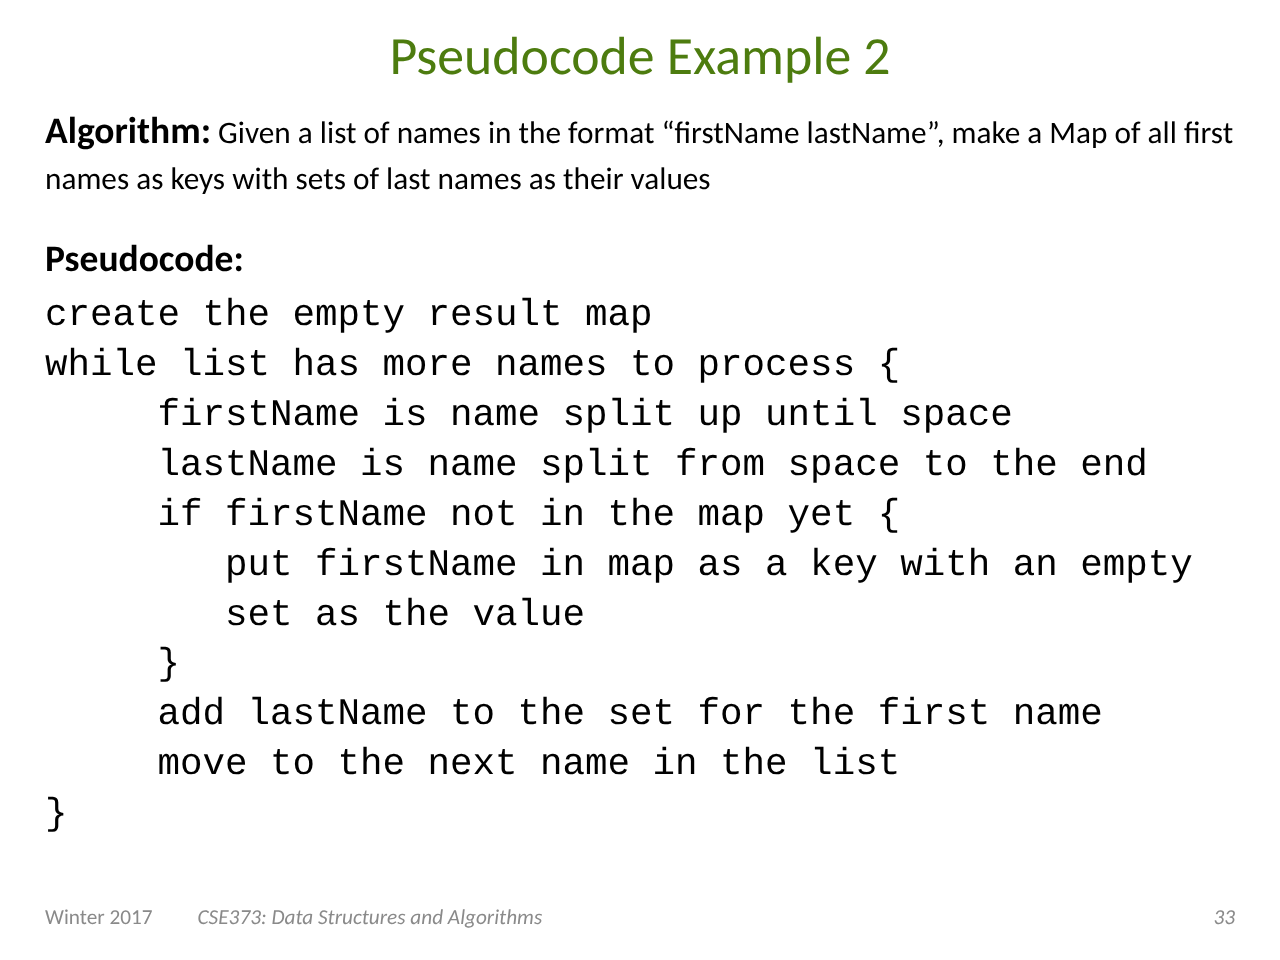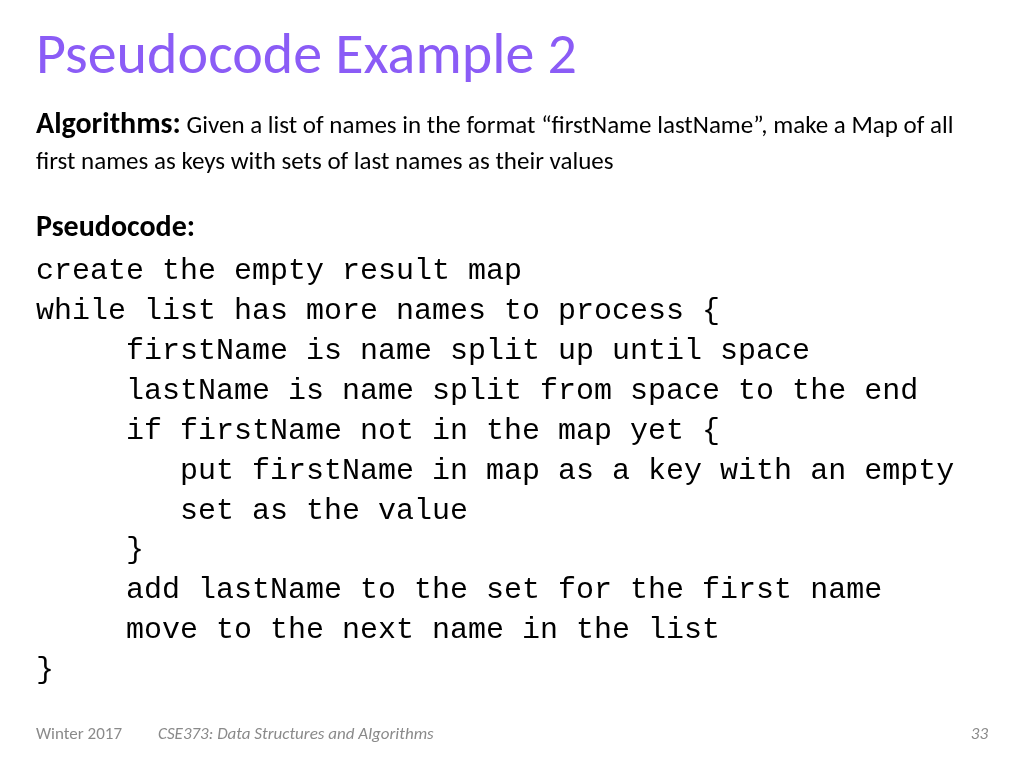--- a/index.html
+++ b/index.html
@@ -15,23 +15,24 @@
       position: relative;
       overflow: hidden;
     }
     .slide {
       width: 100%;
       height: 100%;
       padding: 18px 36px 0 36px;
       position: relative;
     }
     .title {
-      color: #8b5cf6;
-      font-size: 58px;
+      color: #4d7c0f;
+      font-size: 43px;
       font-weight: 400;
+      text-align: center;
       margin-bottom: 14px;
     }
     .content {
       color: #000;
     }
     .algorithm-section {
       font-size: 25px;
       line-height: 1.35;
       margin-bottom: 30px;
     }
@@ -77,21 +78,21 @@
     }
   </style>
 </head>
 <body>
 
 <div class="slide">
   <h1 class="title">Pseudocode Example 2</h1>
 
   <div class="content">
     <div class="algorithm-section">
-      <span class="algorithm-label">Algorithms:</span><span> Given a list of names in the format “firstName lastName”, make a Map of all first names as keys with sets of last names as their values</span>
+      <span class="algorithm-label">Algorithm:</span><span> Given a list of names in the format “firstName lastName”, make a Map of all first names as keys with sets of last names as their values</span>
     </div>
 
     <div class="pseudocode-label">Pseudocode:</div>
     <div class="pseudocode" id="pseudocode-lines">create the empty result map
 while list has more names to process {
      firstName is name split up until space
      lastName is name split from space to the end
      if firstName not in the map yet {
         put firstName in map as a key with an empty
         set as the value

